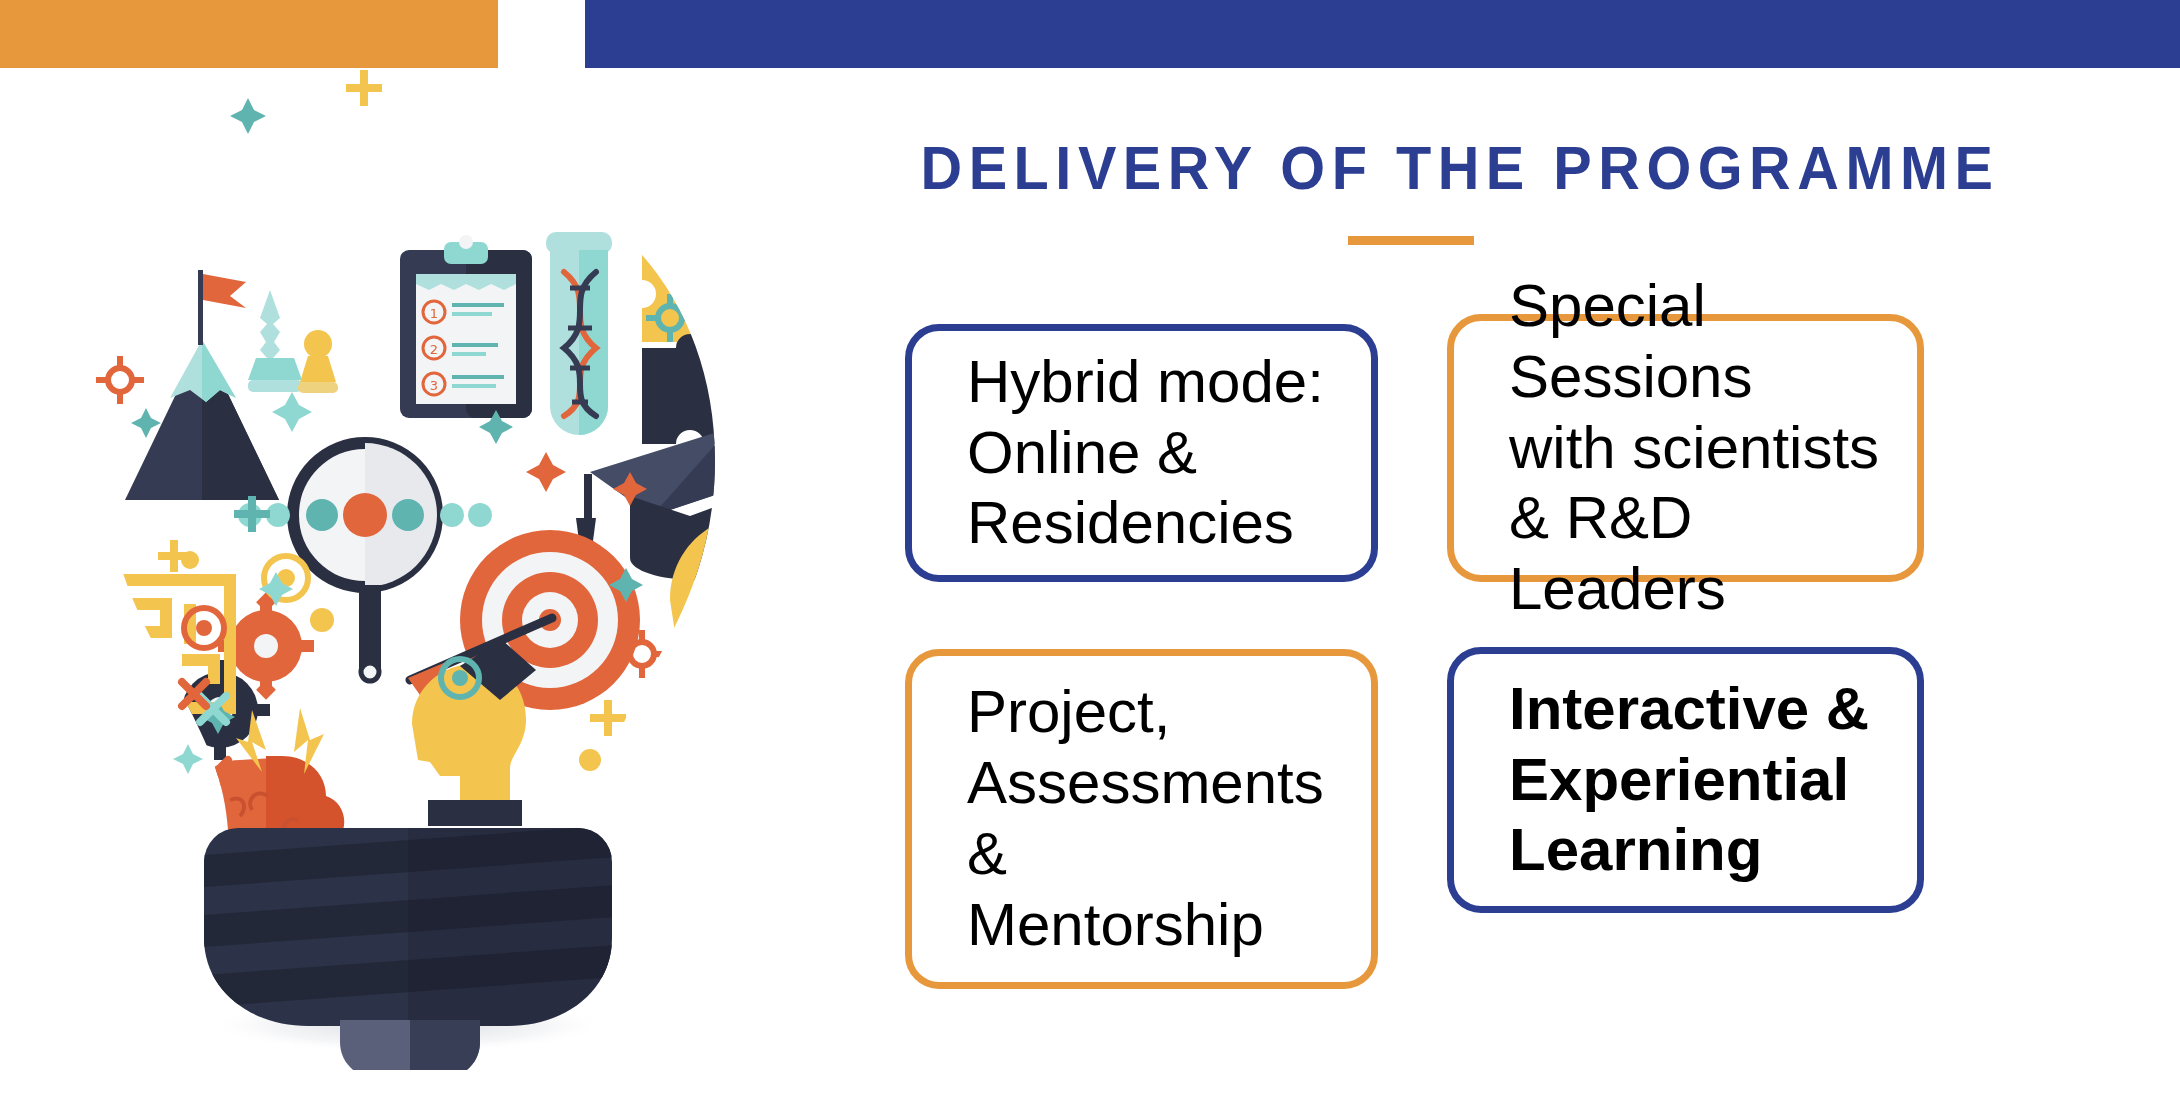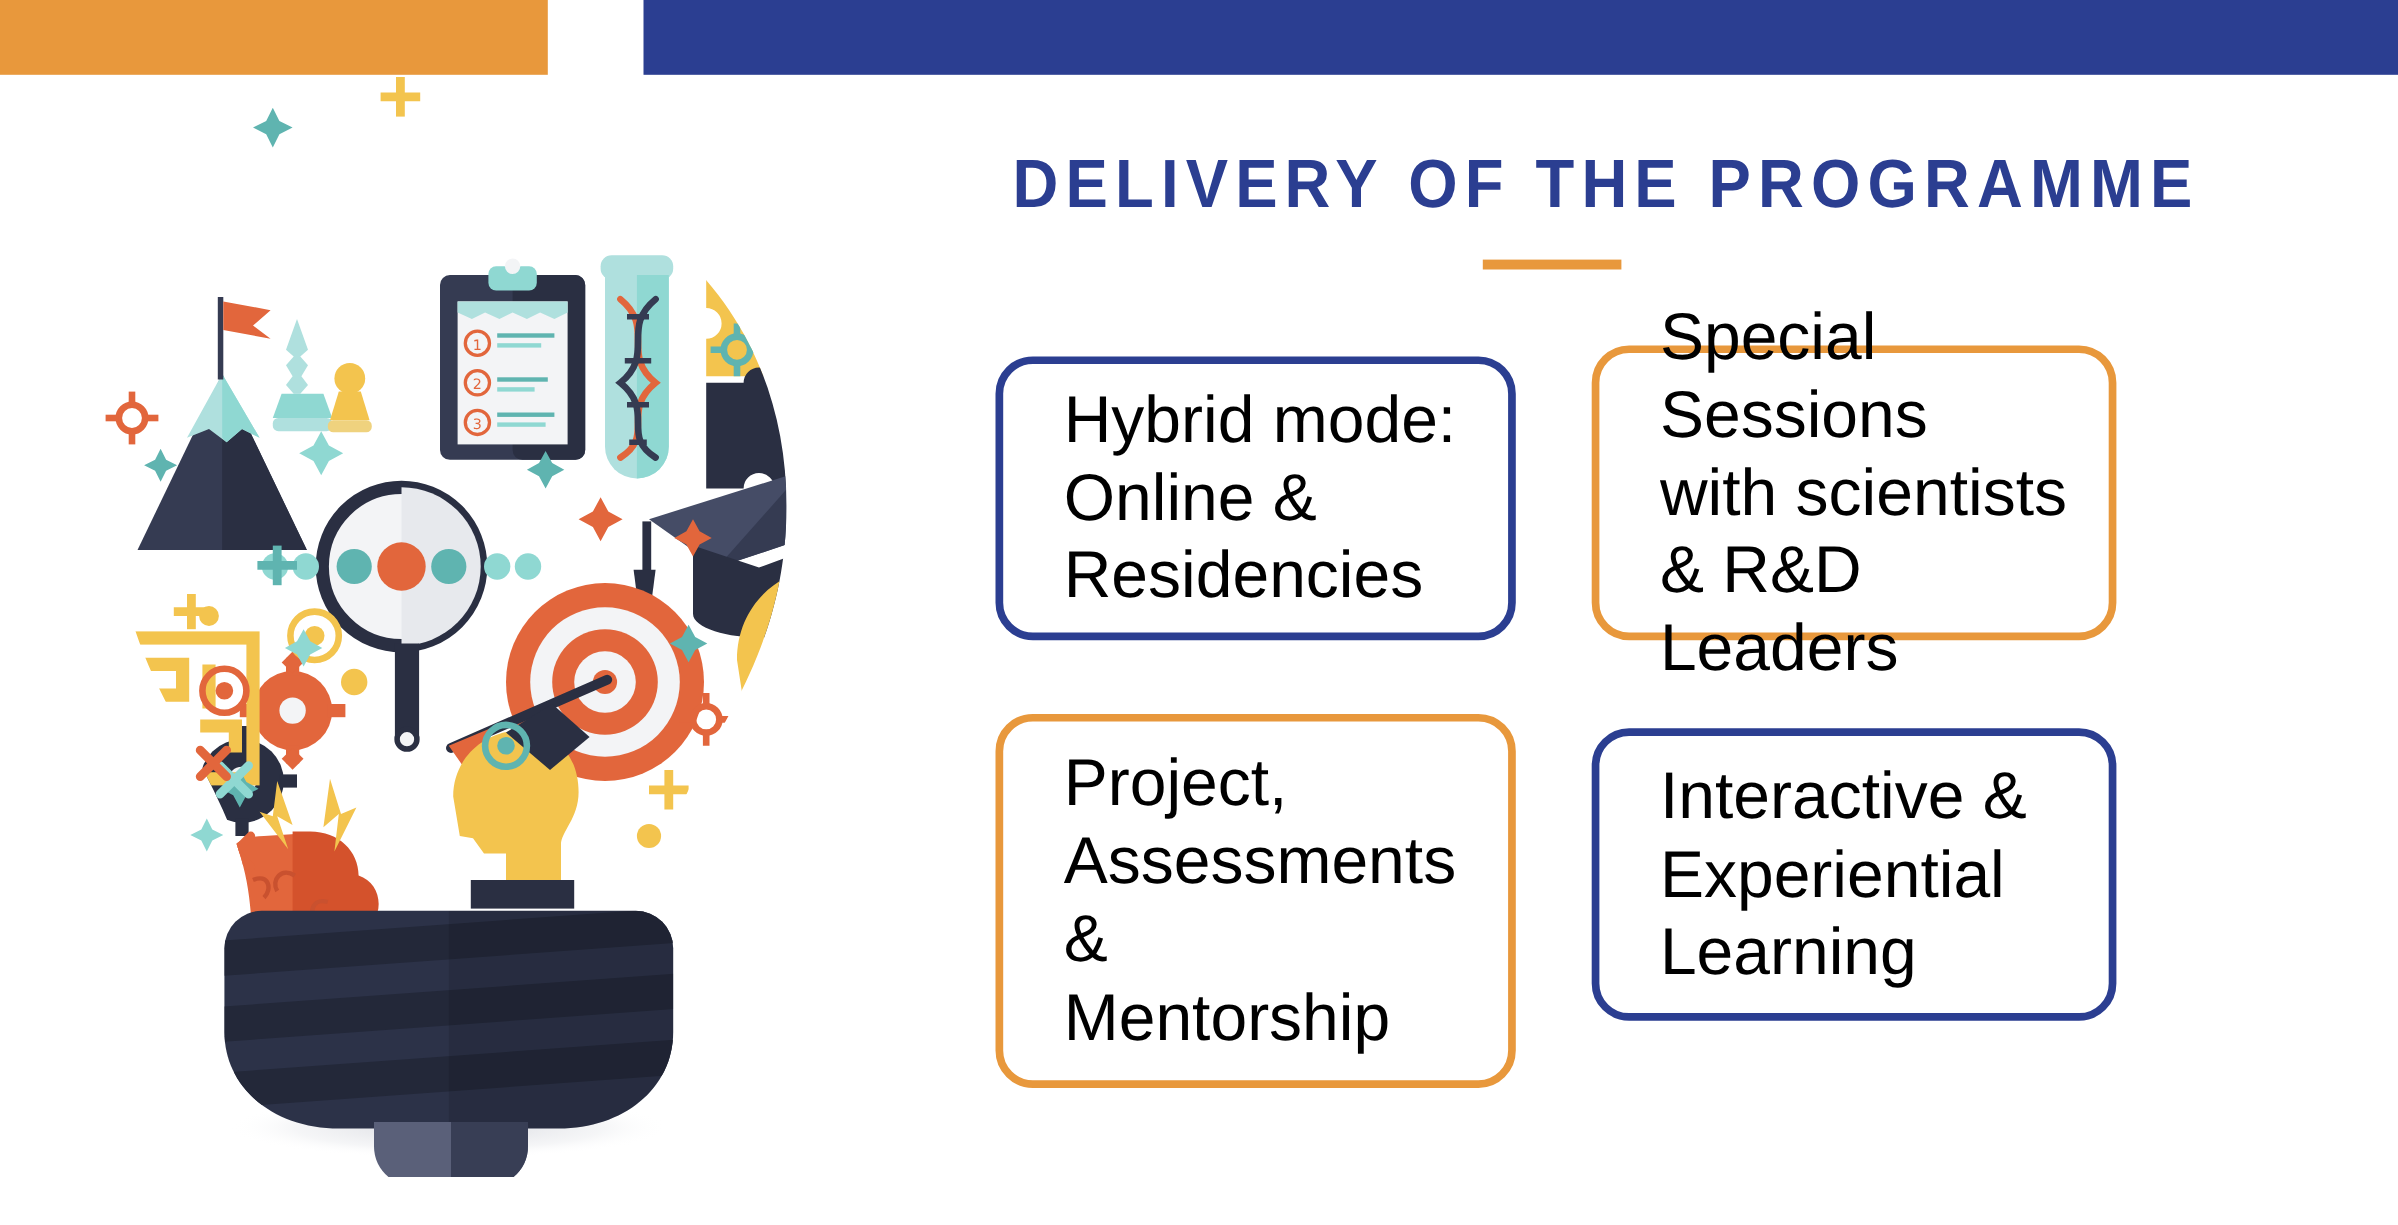--- a/index.html
+++ b/index.html
@@ -48,21 +48,21 @@
   .box-text{
     color:#000000;
     font-size:60px;
     line-height:1.18;
     font-family:"Liberation Sans", sans-serif;
     white-space:pre-line;
   }
   #box-1{left:0px;  top:0px;   width:473px;height:258px;}
   #box-2{left:542px;top:-10px; width:477px;height:268px;}
   #box-3{left:0px;  top:325px; width:473px;height:340px;}
-  #box-4{left:542px;top:338px; width:477px;height:266px;}
+  #box-4{left:542px;top:323px; width:477px;height:266px;font-weight:bold;}
 
   
   .illus{position:absolute;left:30px;top:60px;width:760px;height:1010px;}
   .illus svg{display:block;width:100%;height:100%;}
 </style>
 </head>
 <body>
 
 <div class="slide">
 

